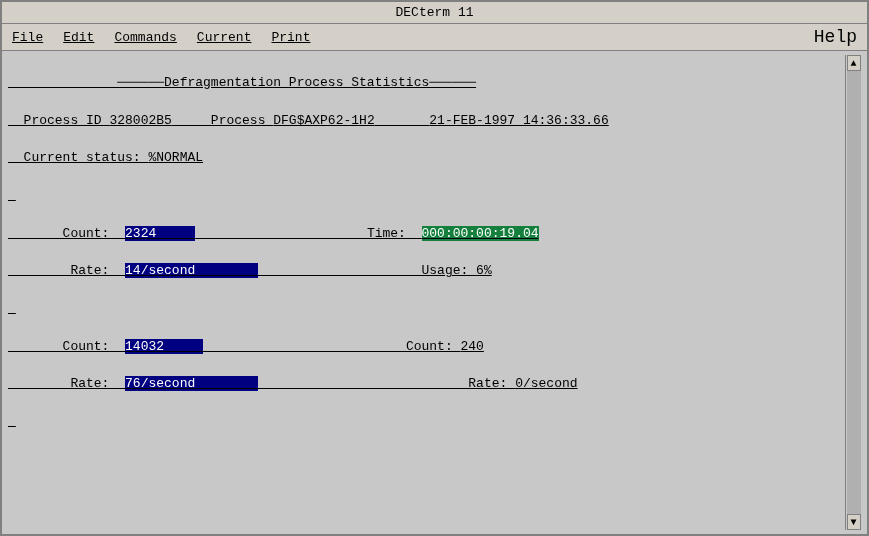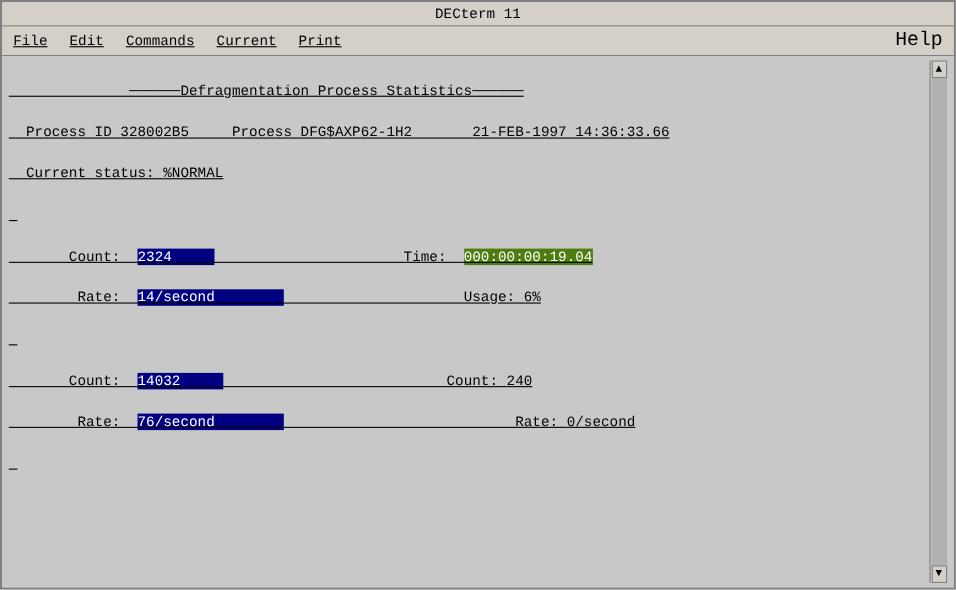--- a/index.html
+++ b/index.html
@@ -93,21 +93,21 @@
       flex: 1;
       width: 14px;
       background: #b0b0b0;
     }
     .highlight {
       background: #000080;
       color: #fff;
       display: inline;
     }
     .highlight-time {
-      background: #4d7c0f;
+      background: #15803d;
       color: #fff;
       display: inline;
     }
     .line { display: block; }
   </style>
 </head>
 <body>
 
 <div class="window">
   <div class="title-bar">

